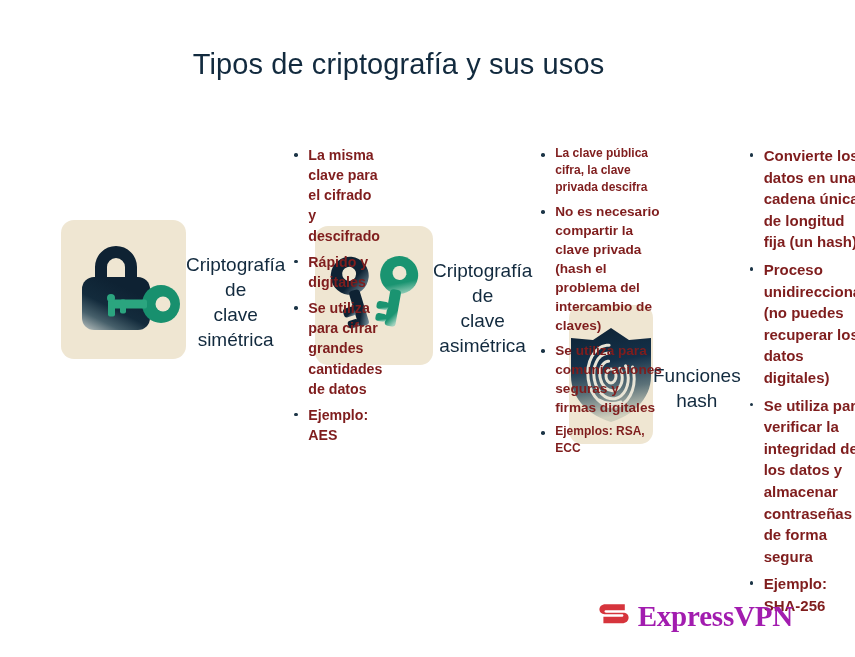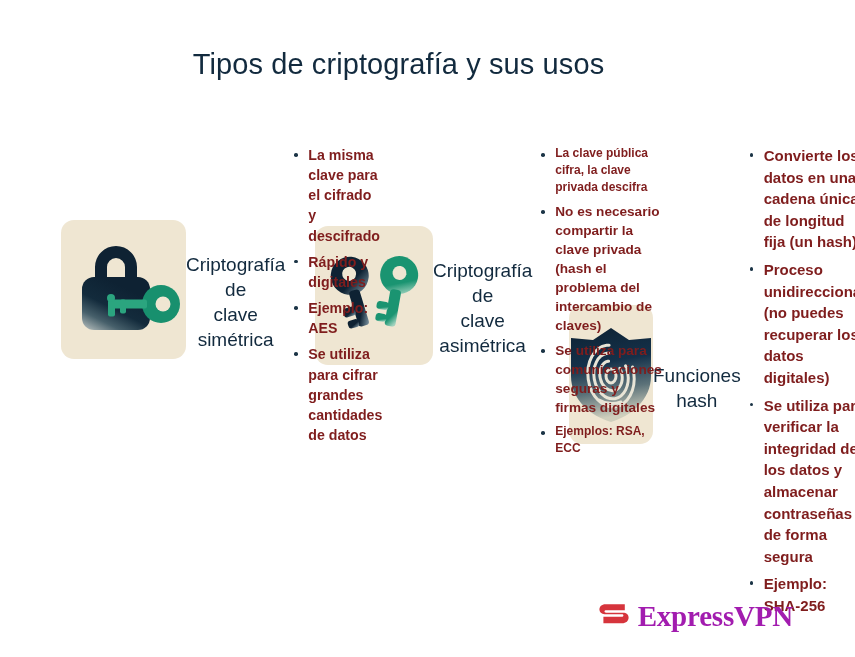--- a/index.html
+++ b/index.html
@@ -160,22 +160,22 @@
             <rect x="59" y="57.5" width="6" height="14" rx="2" fill="#2BA57F"></rect>
             <circle cx="50" cy="56" r="4" fill="#2BA57F"></circle>
           </svg>
         </span>
       </div>
       <div class="col-heading">Criptografía de
 clave simétrica</div>
       <ul class="bullets">
         <li>La misma clave para el cifrado y descifrado</li>
         <li>Rápido y digitales</li>
+        <li>Se utiliza para cifrar grandes cantidades de datos</li>
         <li>Ejemplo: AES</li>
-        <li>Se utiliza para cifrar grandes cantidades de datos</li>
       </ul>
     </div>
 
     <div class="column c2">
       <div class="icon-card">
         <span>
           <svg width="118" height="94" viewBox="0 0 118 94">
             <defs>
               <linearGradient id="darkKeyGrad" x1="0.2" y1="0" x2="0.8" y2="1">
                 <stop offset="0" stop-color="#0E2233"></stop>

